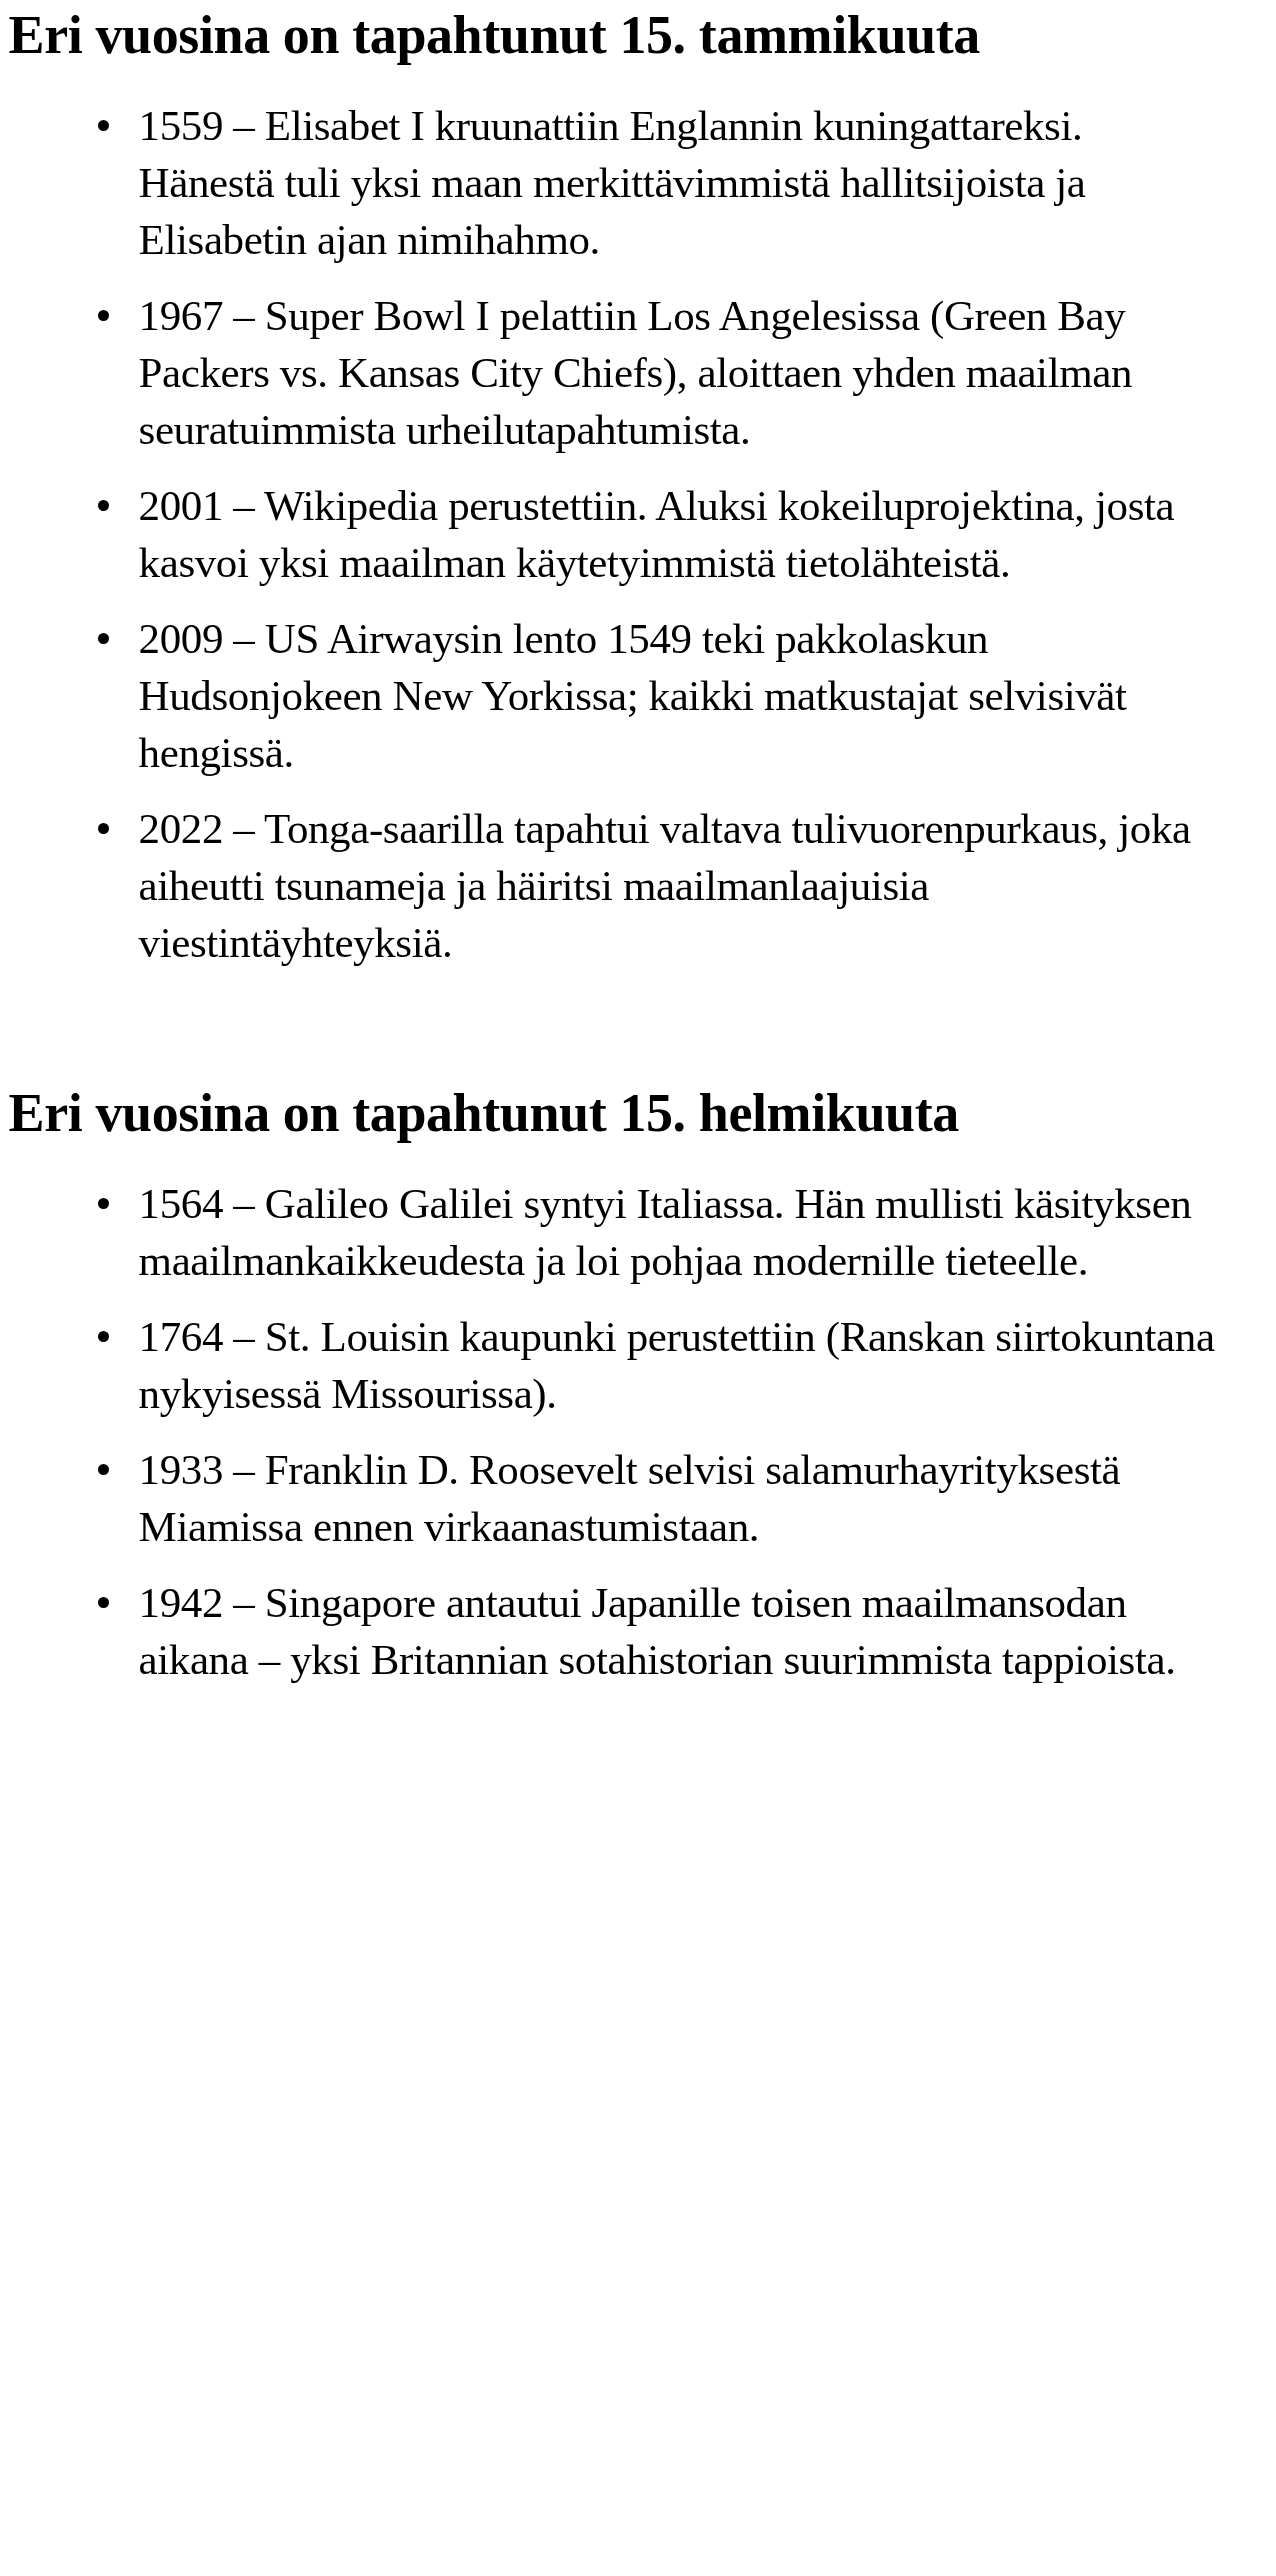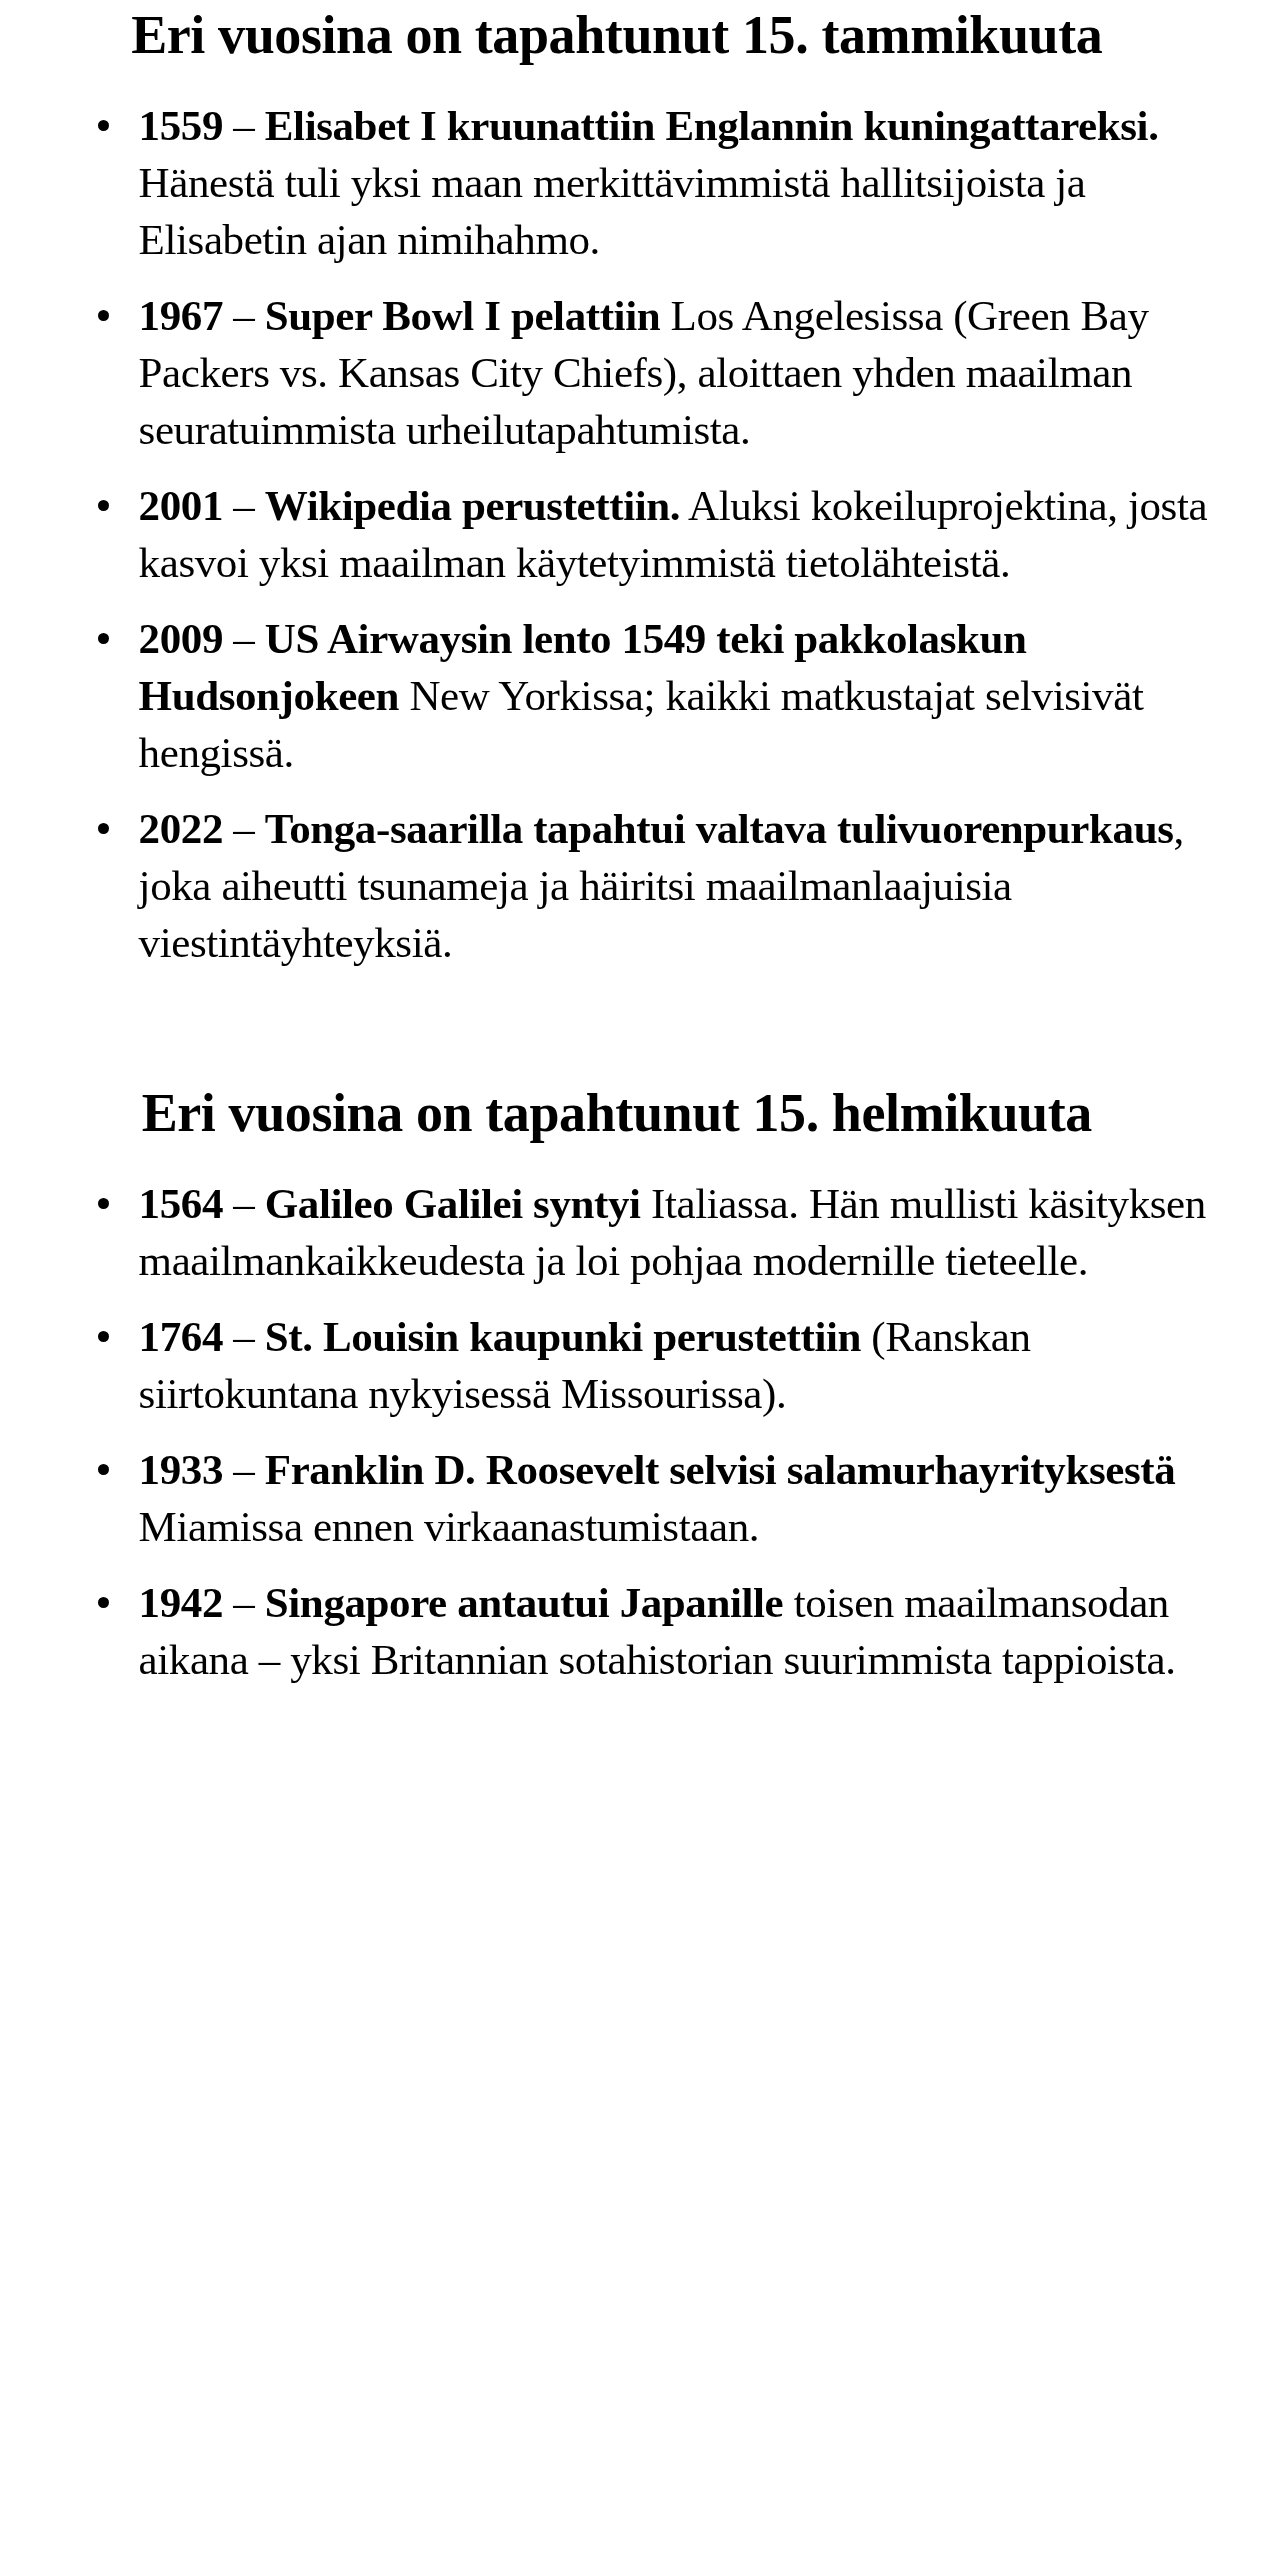--- a/index.html
+++ b/index.html
@@ -16,21 +16,20 @@
   }
   .page {
     padding: 3.4px 51px 0 8.6px;
   }
   .section-heading {
     font-size: 54px;
     line-height: 65px;
     font-weight: bold;
     margin: 0 0 29px 0;
     letter-spacing: -0.4px;
-    text-align: center;
   }
   .section-heading.later {
     margin-top: 110px;
   }
   .event-list {
     list-style: none;
     margin: 0;
     padding: 0;
   }
   .event-item {
@@ -45,21 +44,21 @@
     content: "";
     position: absolute;
     left: 89px;
     top: 23px;
     width: 11px;
     height: 11px;
     border-radius: 50%;
     background: #000000;
   }
   .event-item strong {
-    font-weight: bold;
+    font-weight: normal;
   }
 </style>
 </head>
 <body>
 
 <div class="page" id="page">
     <h1 class="section-heading">Eri vuosina on tapahtunut 15. tammikuuta</h1>
     <ul class="event-list">
       <li class="event-item"><strong class="year">1559</strong><span class="sep"> – </span><strong class="title">Elisabet I kruunattiin Englannin kuningattareksi.</strong><span class="desc"> Hänestä tuli yksi maan merkittävimmistä hallitsijoista ja Elisabetin ajan nimihahmo.</span></li>
       <li class="event-item"><strong class="year">1967</strong><span class="sep"> – </span><strong class="title">Super Bowl I pelattiin</strong><span class="desc"> Los Angelesissa (Green Bay Packers vs. Kansas City Chiefs), aloittaen yhden maailman seuratuimmista urheilutapahtumista.</span></li>

